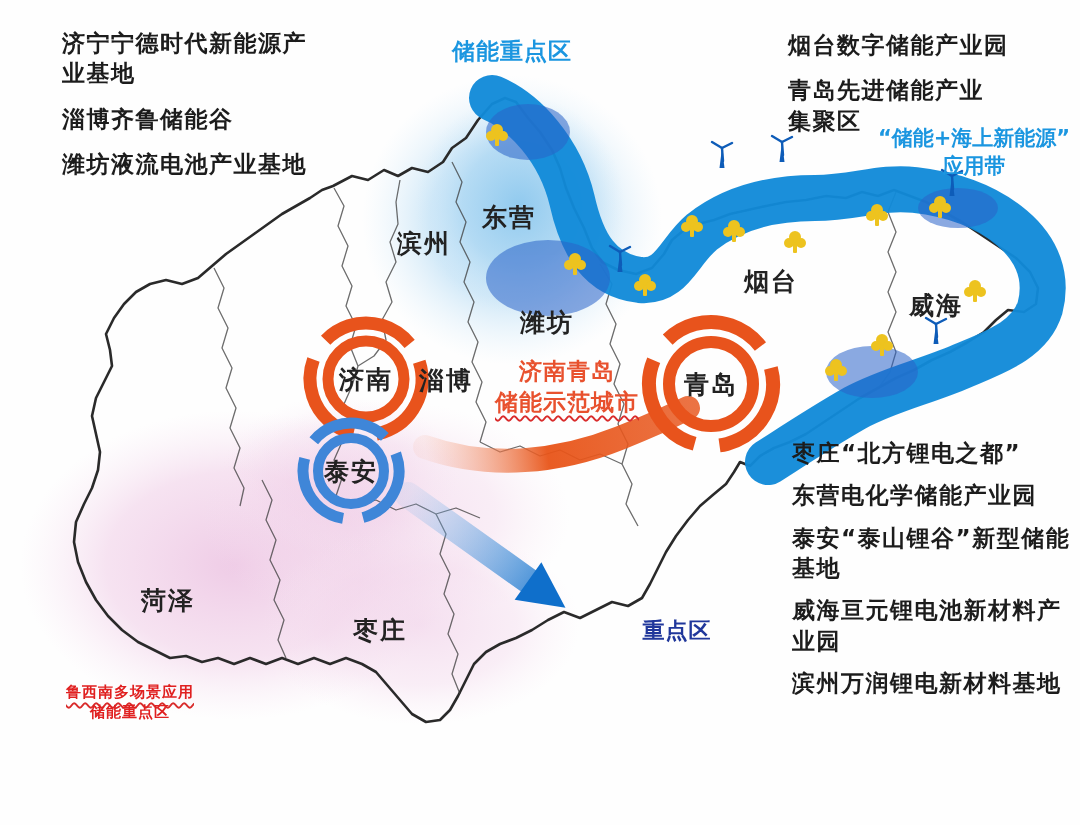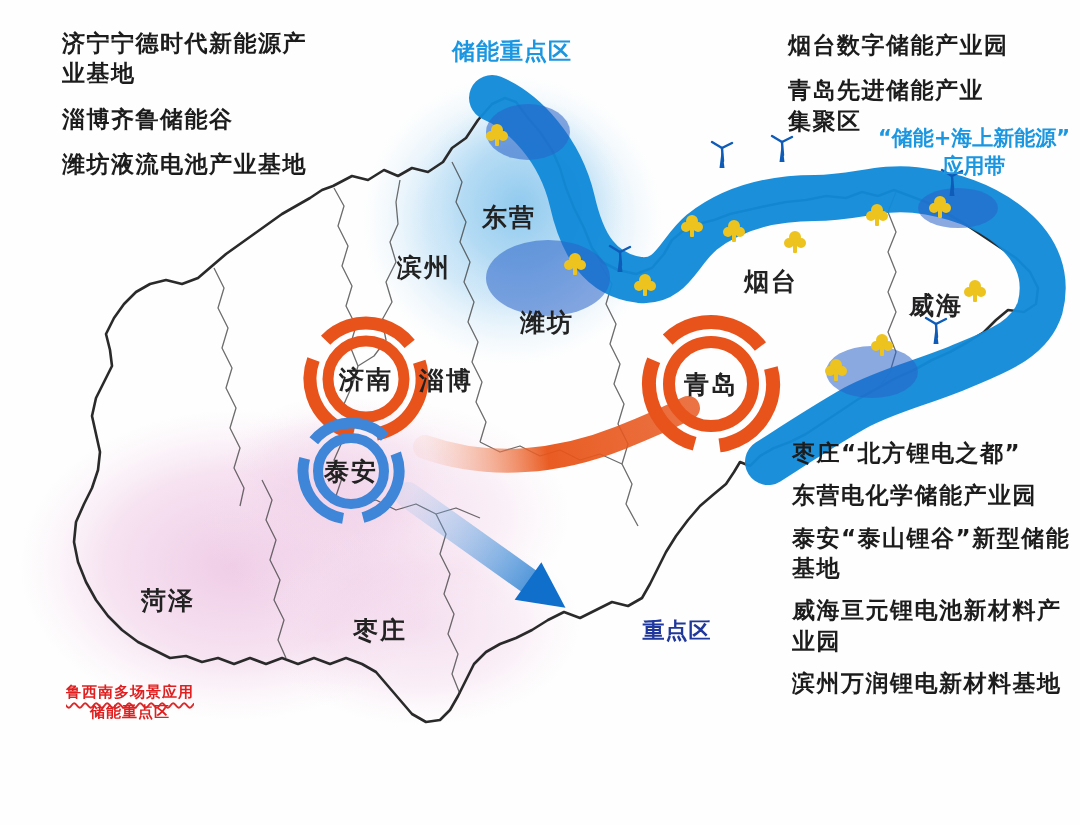--- a/index.html
+++ b/index.html
@@ -208,39 +208,43 @@
     <div class="abs base-list" id="top-right-list">
       <div class="item">烟台数字储能产业园</div>
       <div class="item">青岛先进储能产业集聚区</div>
     </div>
 
     <div class="abs region" id="offshore-label">
       <span class="l1">“储能+海上新能源”</span>
       <span class="l2">应用带</span>
     </div>
 
+    <div class="abs region" id="jnqd-label">
+      <span class="l1">济南青岛</span>
+      <span class="l2 sq">储能示范城市</span>
+    </div>
 
     <div class="abs base-list" id="right-list">
       <div class="item">枣庄“北方锂电之都”</div>
       <div class="item">东营电化学储能产业园</div>
       <div class="item">泰安“泰山锂谷”新型储能基地</div>
       <div class="item">威海亘元锂电池新材料产业园</div>
       <div class="item">滨州万润锂电新材料基地</div>
     </div>
 
     <div class="abs region" id="luzhong-label">
       <span class="l2">重点区</span>
     </div>
 
     <div class="abs region" id="luxinan-label">
       <span class="l1 sq">鲁西南多场景应用</span>
       <span class="l2">储能重点区</span>
     </div>
 
-    <span class="city" style="left:424px;top:243px;margin-top:24px;">滨州</span>
+    <span class="city" style="left:424px;top:243px;">滨州</span>
     <span class="city" style="left:509px;top:217px;">东营</span>
     <span class="city" style="left:547px;top:322px;">潍坊</span>
     <span class="city" style="left:771px;top:281px;">烟台</span>
     <span class="city" style="left:936px;top:305px;">威海</span>
     <span class="city" style="left:366px;top:379px;">济南</span>
     <span class="city" style="left:446px;top:380px;">淄博</span>
     <span class="city" style="left:711px;top:384px;">青岛</span>
     <span class="city" style="left:351px;top:471px;">泰安</span>
     <span class="city" style="left:168px;top:600px;text-align:right;">菏泽</span>
     <span class="city" style="left:380px;top:630px;">枣庄</span>

